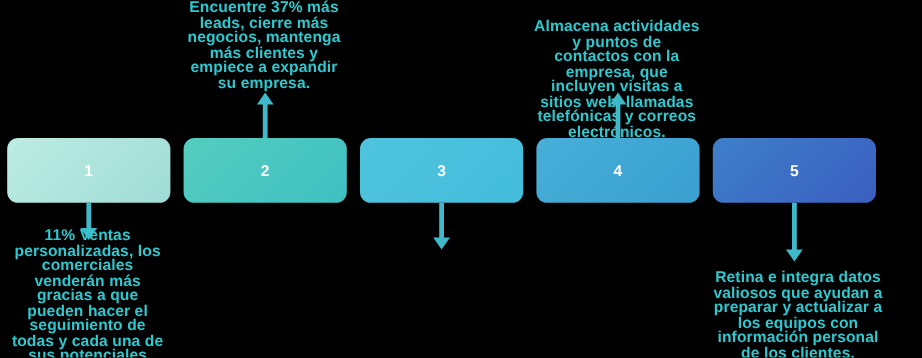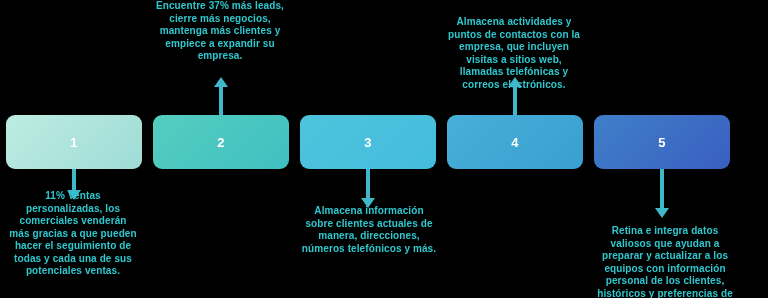--- a/index.html
+++ b/index.html
@@ -86,21 +86,21 @@
   .arrow.a1::after { bottom: -9px; border-top: 10px solid #3fb9c9; }
   .arrow.a3::after { bottom: -9px; border-top: 10px solid #3fb9c9; }
   .arrow.a5::after { bottom: -9px; border-top: 10px solid #3fb9c9; }
   .arrow.a2::after { top: -9px; border-bottom: 10px solid #3fb9c9; }
   .arrow.a4::after { top: -9px; border-bottom: 10px solid #3fb9c9; }
 
   
   .cap {
     position: absolute;
     color: #2ec8cf;
-    font-size: 10px;
+    font-size: 13px;
     line-height: 12.5px;
     font-weight: bold;
     text-align: center;
     letter-spacing: 0.1px;
   }
   .c1 { left: 8px;   top: 190px; width: 130px; }
   .c2 { left: 152px; top: 0px;   width: 136px; }
   .c3 { left: 300px; top: 205px; width: 138px; }
   .c4 { left: 444px; top: 16px;   width: 140px; }
   .c5 { left: 590px; top: 225px; width: 150px; }
@@ -132,16 +132,15 @@
     <div class="box b5">
       <span class="box-num">5</span>
     </div>
   </div>
 
   <div class="arrow down a1"></div>
   <div class="arrow down a3"></div>
   <div class="arrow down a5"></div>
 
   <div class="cap c1">11% Ventas personalizadas, los comerciales venderán más gracias a que pueden hacer el seguimiento de todas y cada una de sus potenciales ventas.</div>
-  <div class="cap c3">Almacena información sobre clientes actuales de manera, direcciones, números telefónicos y más.</div>
   <div class="cap c5">Retina e integra datos valiosos que ayudan a preparar y actualizar a los equipos con información personal de los clientes, históricos y preferencias de compra.</div>
 
 </div>
 
 </body></html>

